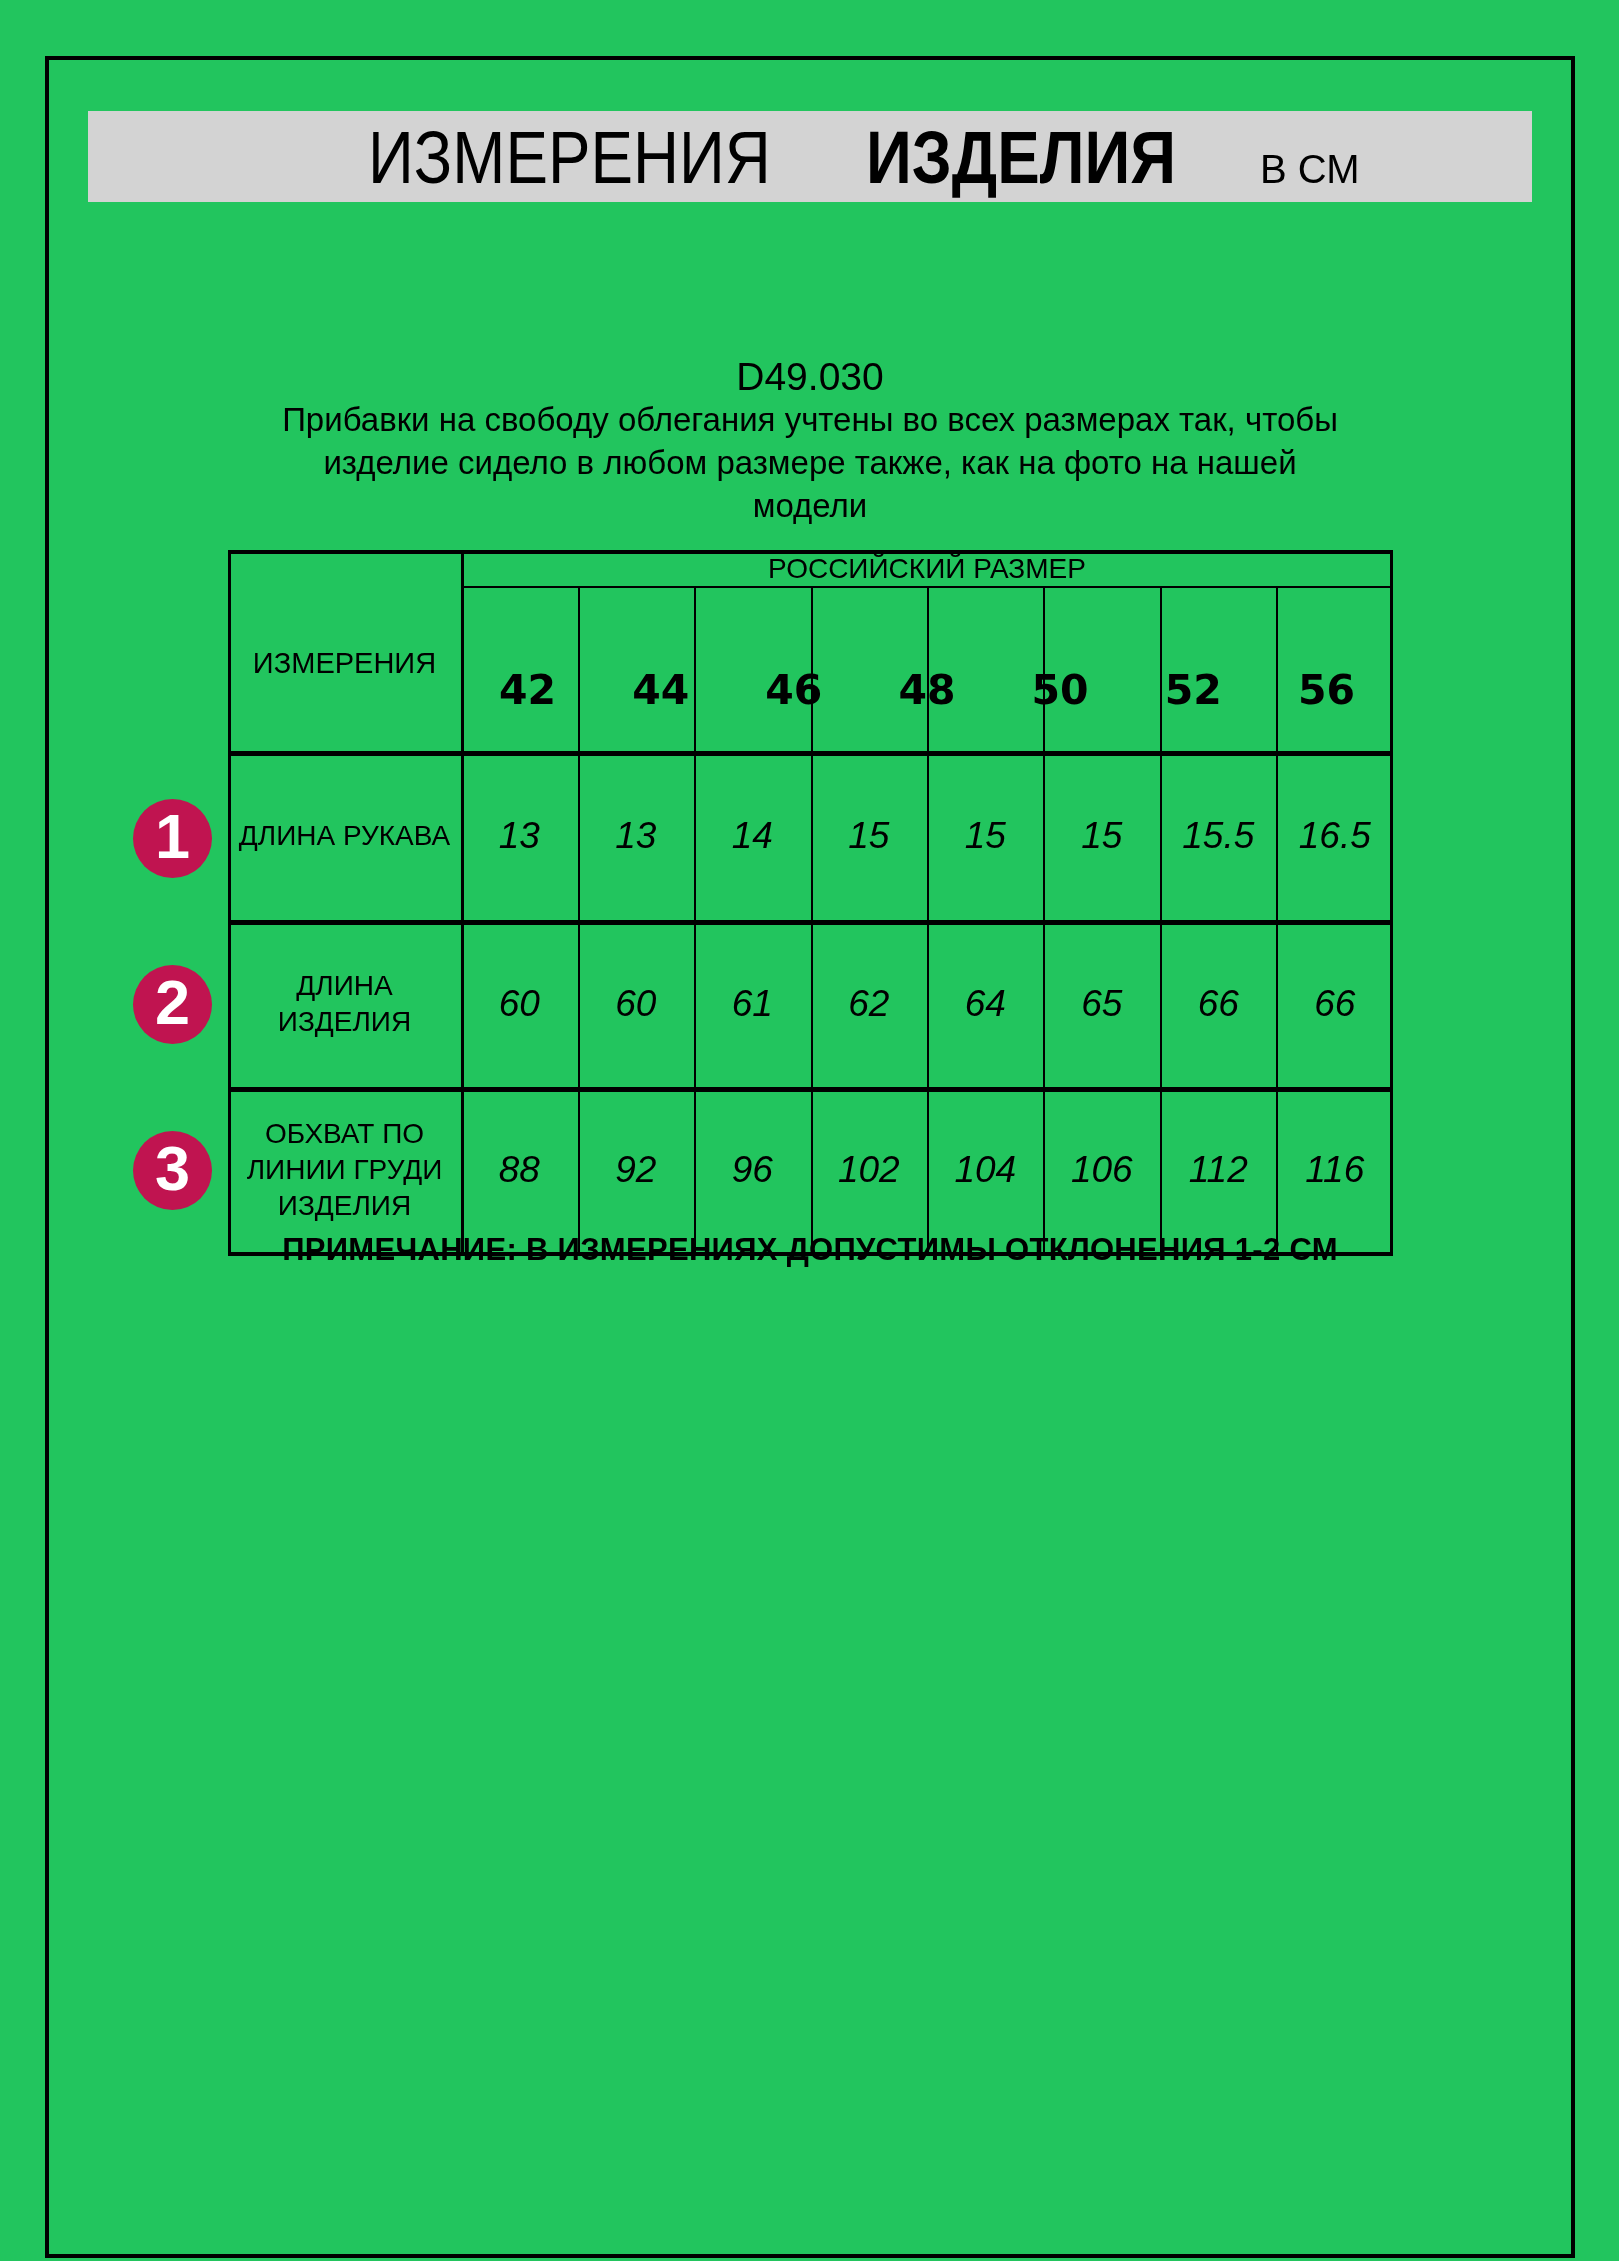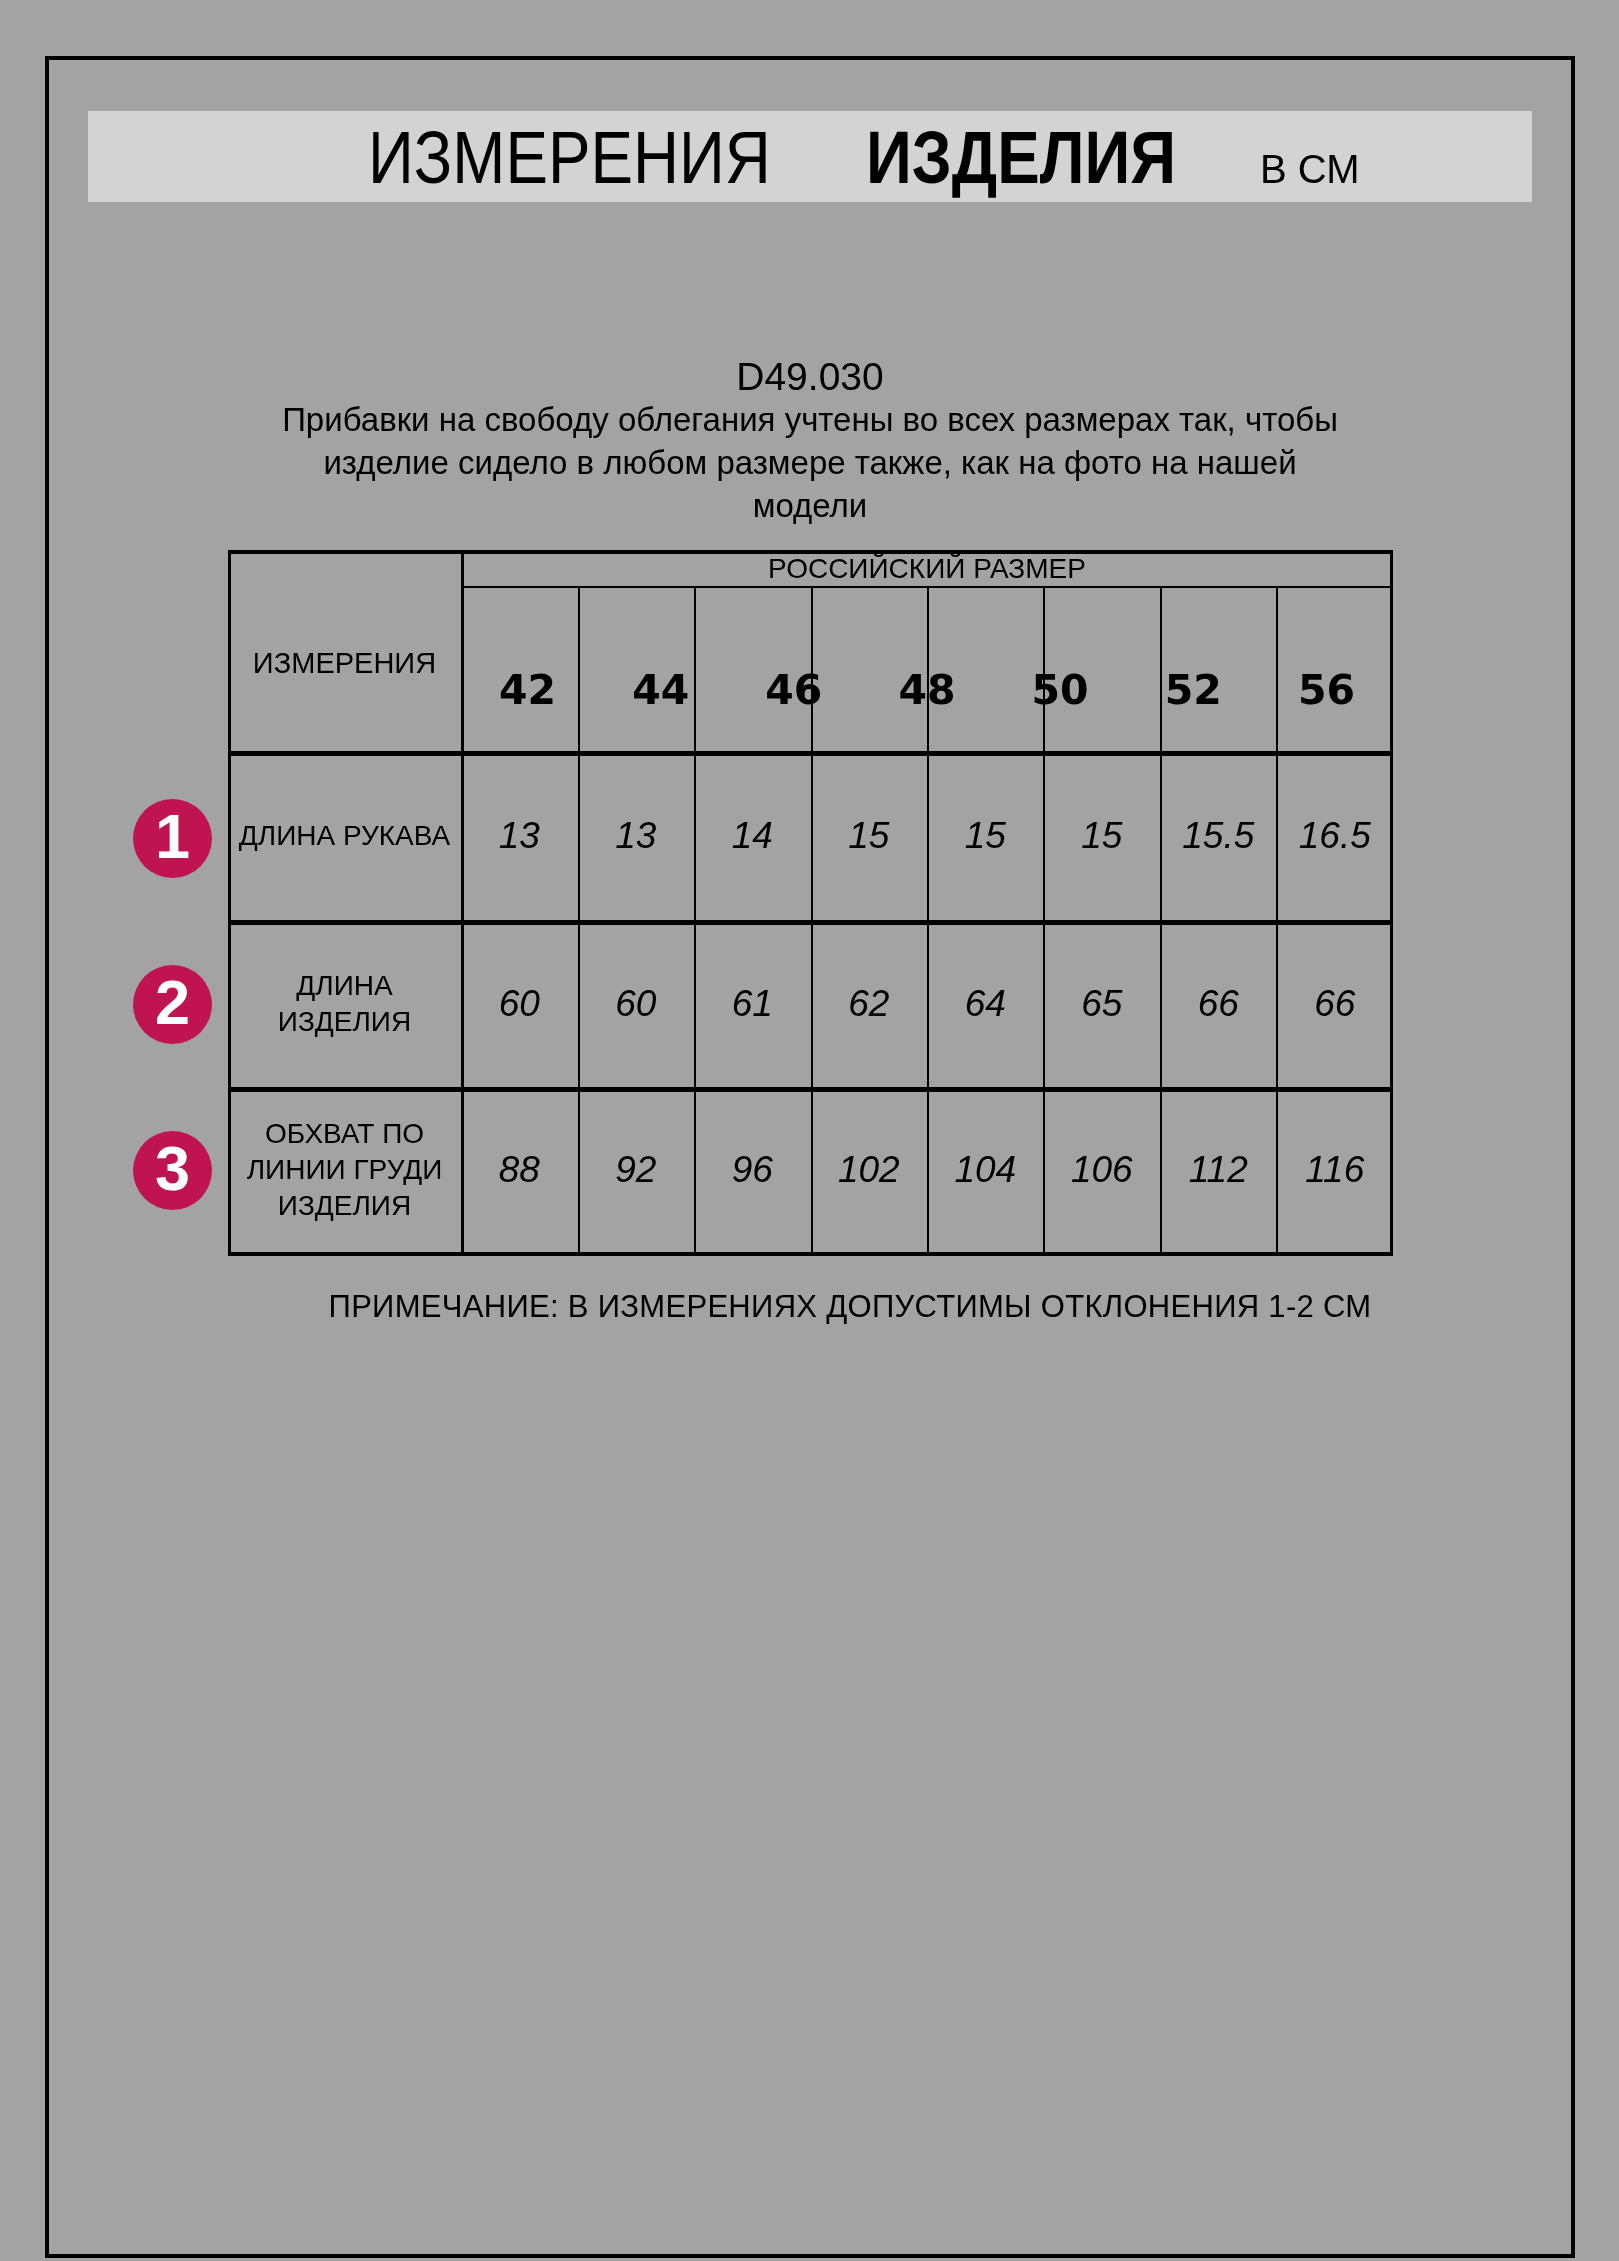--- a/index.html
+++ b/index.html
@@ -1,33 +1,33 @@
 <!DOCTYPE html>
 <html style="--badge-bg: #c01450; --band-bg: #d3d3d3;font-size:10.7px"><head>
 <meta charset="utf-8">
 <style>
   html,body{margin:0;padding:0;background:#ffffff;}
-  .page{position:relative;width:1620px;height:2261px;background:#a3a3a3;
+  .page{position:relative;width:1620px;height:2261px;background:#22c55e;
         font-family:"Liberation Sans",sans-serif;color:#000;overflow:hidden;}
   .frame{position:absolute;left:45px;top:56px;width:1530px;height:2202px;
          border:4.7px solid #000;box-sizing:border-box;}
   
   .band{position:absolute;left:88px;top:111px;width:1444px;height:91px;
         background:var(--band-bg,#d3d3d3);}
   .band .word{position:absolute;line-height:1;white-space:nowrap;}
   .t-reg{left:280px;bottom:6.7px;font-size:75px;font-weight:400;
          transform:scaleX(.85);transform-origin:left bottom;}
   .t-bold{left:778px;bottom:6.7px;font-size:75px;font-weight:700;
           transform:scaleX(.85);transform-origin:left bottom;}
   .t-unit{left:1172px;bottom:13.3px;font-size:40px;font-weight:400;}
   
   .cwrap{position:absolute;left:45px;width:1530px;text-align:center;}
   .code{top:357px;font-size:39px;line-height:40px;}
   .desc{top:398px;font-size:33px;line-height:43px;}
-  .note{top:1289px;font-size:31px;font-weight:400;letter-spacing:0.3px;padding-left:40px;}
+  .note{top:1232px;font-size:31px;font-weight:700;letter-spacing:0.3px;}
   
   .tbl{position:absolute;left:228px;top:550px;width:1165px;height:706px;}
   .hline,.vline{position:absolute;background:#000;}
   .cell{position:absolute;display:flex;align-items:center;justify-content:center;
         text-align:center;box-sizing:border-box;border-radius:10px;}
   .corner{left:0;top:0;width:233px;height:201px;font-size:29px;padding-top:25px;}
   .szhead{left:233px;top:0;width:932px;height:36px;font-size:28px;align-items:flex-end;
           padding-bottom:1.3px;}
   .flexrow{position:absolute;left:233px;width:932px;display:flex;}
   .flexrow .c{flex:1 1 0;display:flex;align-items:center;justify-content:center;

